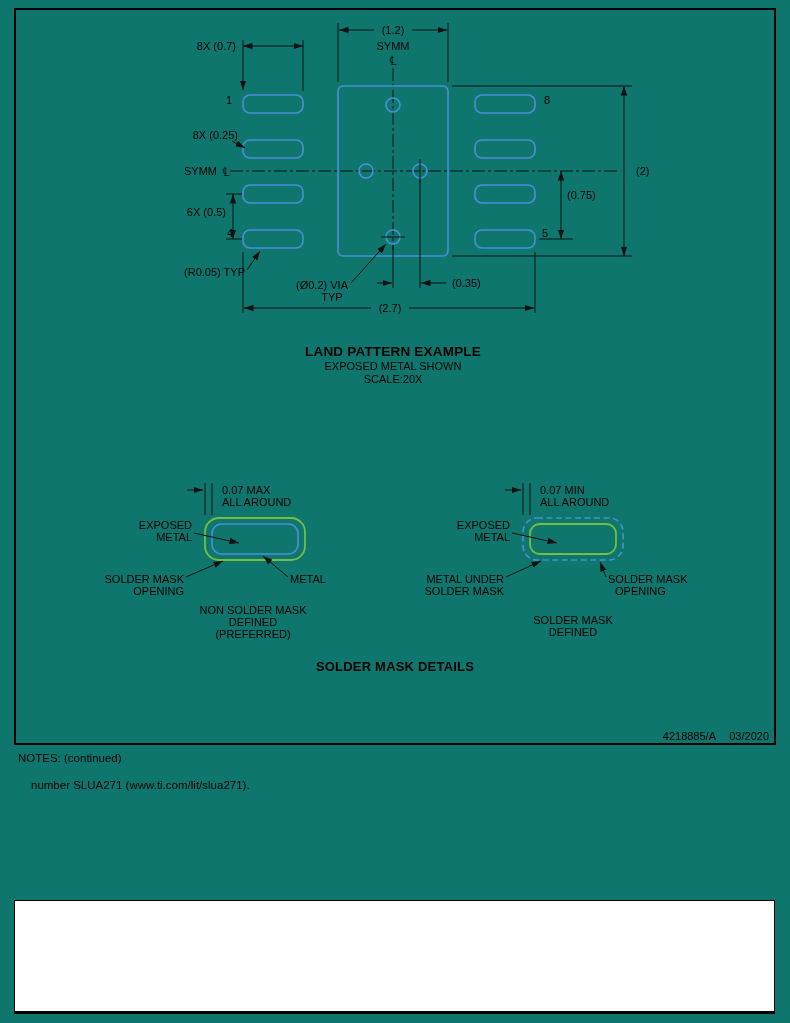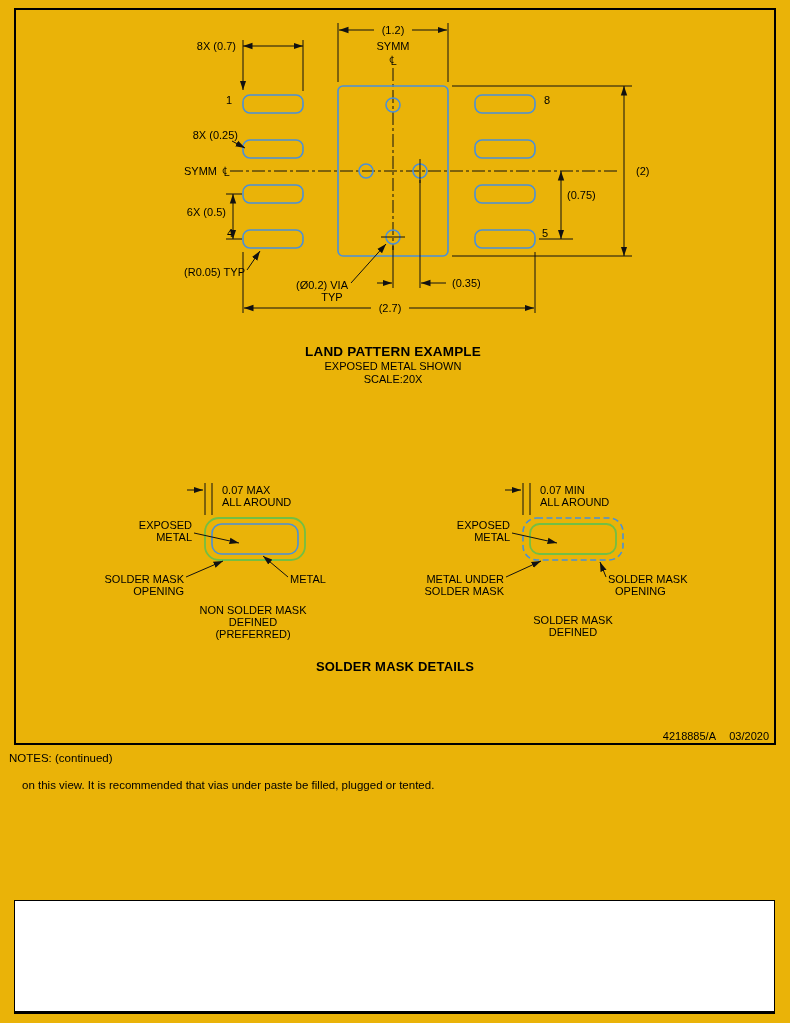--- a/index.html
+++ b/index.html
@@ -1,35 +1,35 @@
 <!DOCTYPE html>
 <html style="--pad-blue: #4a90d9; --mask-green: #72bf44; --line-color: #111111;"><head>
 <meta charset="utf-8">
 <style>
   :root{
     --pad-blue:#4a90d9;
     --mask-green:#72bf44;
     --line-color:#111111;
   }
   html,body{margin:0;padding:0;background:#fff;}
-  .page{position:relative;width:790px;height:1023px;background:#eab308;overflow:hidden;
+  .page{position:relative;width:790px;height:1023px;background:#0f766e;overflow:hidden;
         font-family:"Liberation Sans",sans-serif;}
   svg text{font-family:"Liberation Sans",sans-serif;fill:#000;}
   .t11{font-size:11px;}
   .title-main{font-size:13.5px;font-weight:bold;letter-spacing:.2px;}
   .title-sub{font-size:11px;}
   .title-bold{font-size:13px;font-weight:bold;letter-spacing:.2px;}
   .cl-sym{font-size:13px;}
   .st-line{stroke:var(--line-color);stroke-width:1;fill:none;}
   .st-blue{stroke:var(--pad-blue);stroke-width:1.6;fill:none;}
   .st-green{stroke:var(--mask-green);stroke-width:1.8;fill:none;}
   .dashed{stroke-dasharray:6 3.5;}
   .cl{stroke-dasharray:13 3 3 3;}
   .frame{fill:none;stroke:#000;stroke-width:2;}
-  .notes{position:absolute;left:9px;top:752px;width:770px;font-size:11.5px;color:#000;}
+  .notes{position:absolute;left:18px;top:752px;width:770px;font-size:11.5px;color:#000;}
   .notes-heading{line-height:12.4px;margin-bottom:15px;}
   .note-line{line-height:12.4px;white-space:nowrap;}
   .cont{padding-left:13px;}
   .bottom-frame{position:absolute;left:14px;top:900px;width:761px;height:114px;
                 box-sizing:border-box;border:1.5px solid #000;border-bottom:3px solid #000;background:#fff;}
 </style>
 </head>
 <body>
 
 <div class="page">
@@ -204,19 +204,19 @@
 
     <g>
       <text class="t11" x="716" y="740" text-anchor="end">4218885/A</text>
       <text class="t11" x="769" y="740" text-anchor="end">03/2020</text>
     </g>
   </svg>
 
   
   <div class="notes">
     <div class="notes-heading">NOTES: (continued)</div>
-    <div class="note-line cont">on this view. It is recommended that vias under paste be filled, plugged or tented.</div>
+    <div class="note-line cont">number SLUA271 (www.ti.com/lit/slua271).</div>
   </div>
 
   
   <div class="bottom-frame"></div>
 
 </div>
 
 </body></html>

